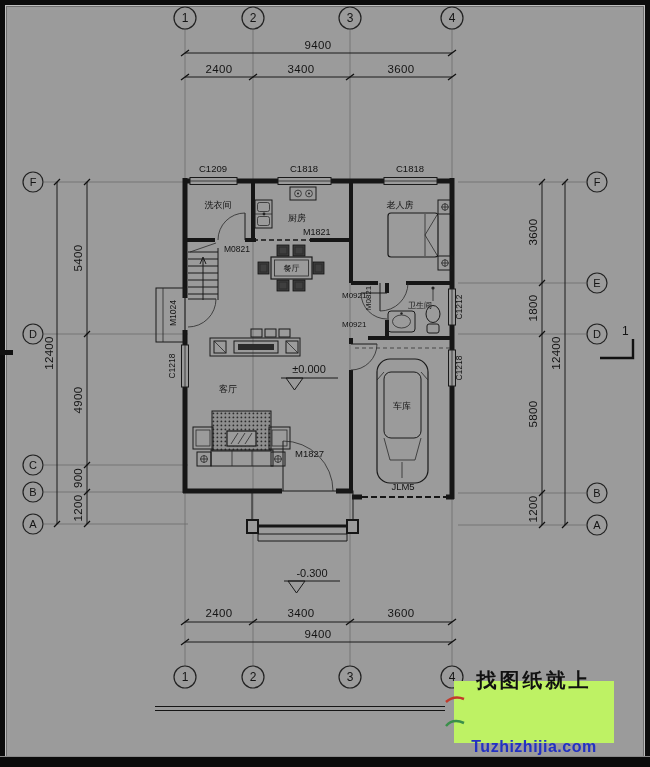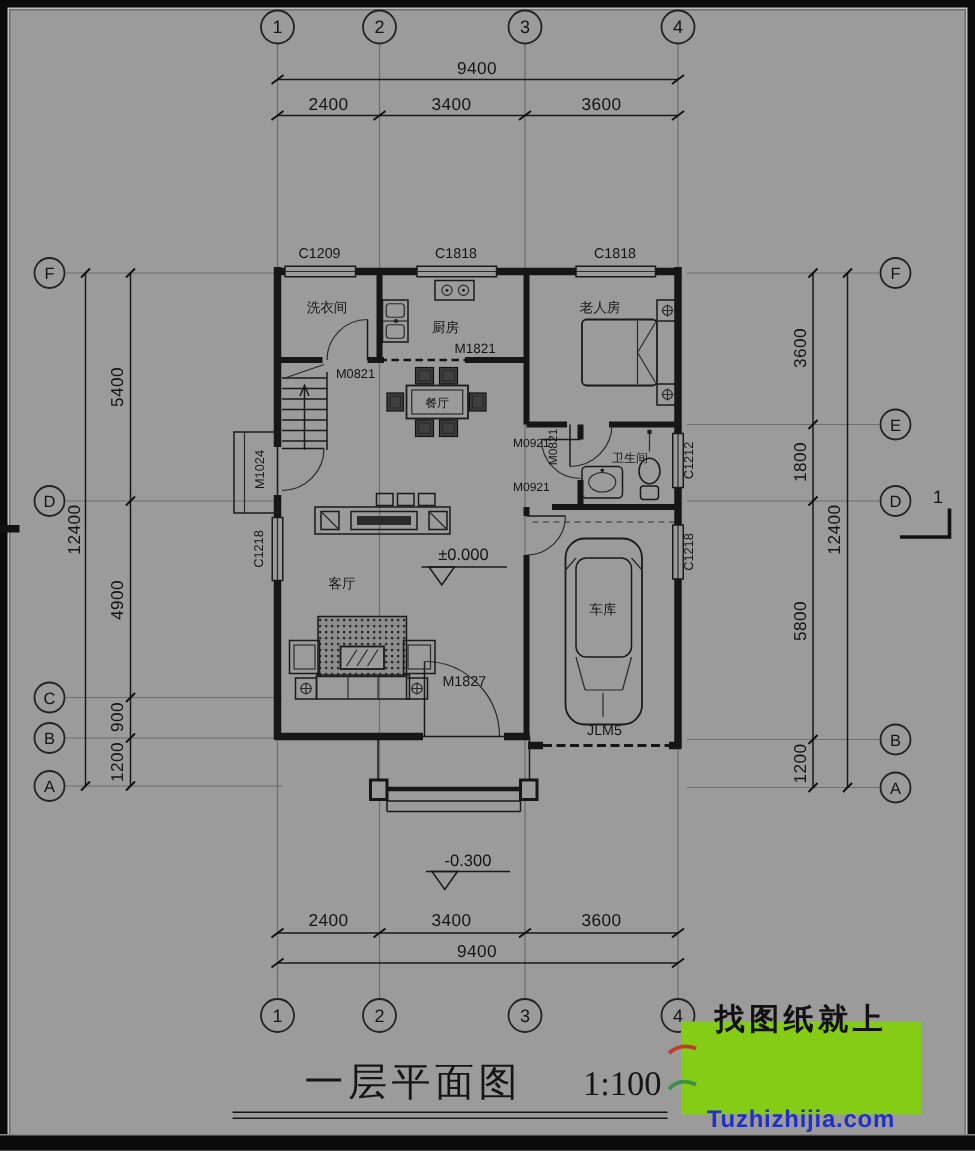--- a/index.html
+++ b/index.html
@@ -31,21 +31,21 @@
   .tick{stroke:#111;stroke-width:1.3;}
   .dash1{stroke:#161616;stroke-width:1.6;stroke-dasharray:5 3;fill:none;}
   .dash2{stroke:#161616;stroke-width:2;stroke-dasharray:6 3;fill:none;}
   .dash3{stroke:#333;stroke-width:0.8;stroke-dasharray:4 3;fill:none;}
   .darkfill{fill:#3f3f3f;stroke:#111;stroke-width:0.8;}
   .title-wrap{position:absolute;left:155px;top:704px;width:290px;}
   .title-row{display:flex;align-items:baseline;justify-content:space-between;padding:0 4px 0 48px;}
   .title-main{font-family:"Liberation Serif",serif;font-size:26px;color:#151515;letter-spacing:3px;}
   .title-scale{font-family:"Liberation Serif",serif;font-size:23px;color:#151515;}
   .title-rule{margin-top:2px;height:3px;border-top:1.6px solid #151515;border-bottom:1px solid #151515;}
-  .wm{position:absolute;left:454px;top:681px;width:160px;height:62px;background:#84cc16;
+  .wm{position:absolute;left:454px;top:681px;width:160px;height:62px;background:#bef264;
       display:flex;flex-direction:column;align-items:center;justify-content:center;}
   .wm-l1{font-size:20px;font-weight:bold;color:#111;letter-spacing:3px;line-height:1.2;}
   .wm-l2{font-size:16px;font-weight:bold;color:#2231c2;letter-spacing:0.5px;line-height:1.15;margin-top:46px;}
   .wm-logo{position:absolute;left:-10px;top:13px;}
 </style>
 </head>
 <body>
 
 <div class="page">
 
@@ -401,24 +401,20 @@
       <text class="t8 mid" x="371" y="298" transform="rotate(-90 371 298)">M0821</text>
       <text class="t8" x="342" y="327">M0921</text>
       <text class="t85 mid" x="462" y="307" transform="rotate(-90 462 307)">C1212</text>
       <text class="t85 mid" x="462" y="368" transform="rotate(-90 462 368)">C1218</text>
       <text class="t95" x="295" y="457">M1827</text>
       <text class="t95 mid" x="403" y="490">JLM5</text>
     </g>
   </svg>
 
   <div class="title-wrap">
-    <div class="title-row">
-      <span class="title-main">一层平面图</span>
-      <span class="title-scale">1:100</span>
-    </div>
     <div class="title-rule"></div>
   </div>
 
   <div class="wm">
     <svg class="wm-logo" width="22" height="38" viewBox="0 0 22 38">
       <path d="M2 8 Q10 1 20 5" stroke="#c23a2b" stroke-width="2.5" fill="none"></path>
       <path d="M2 32 Q9 24 20 29" stroke="#3a8f4a" stroke-width="2.5" fill="none"></path>
     </svg>
     <div class="wm-l1">找图纸就上</div>
     <div class="wm-l2">Tuzhizhijia.com</div>

